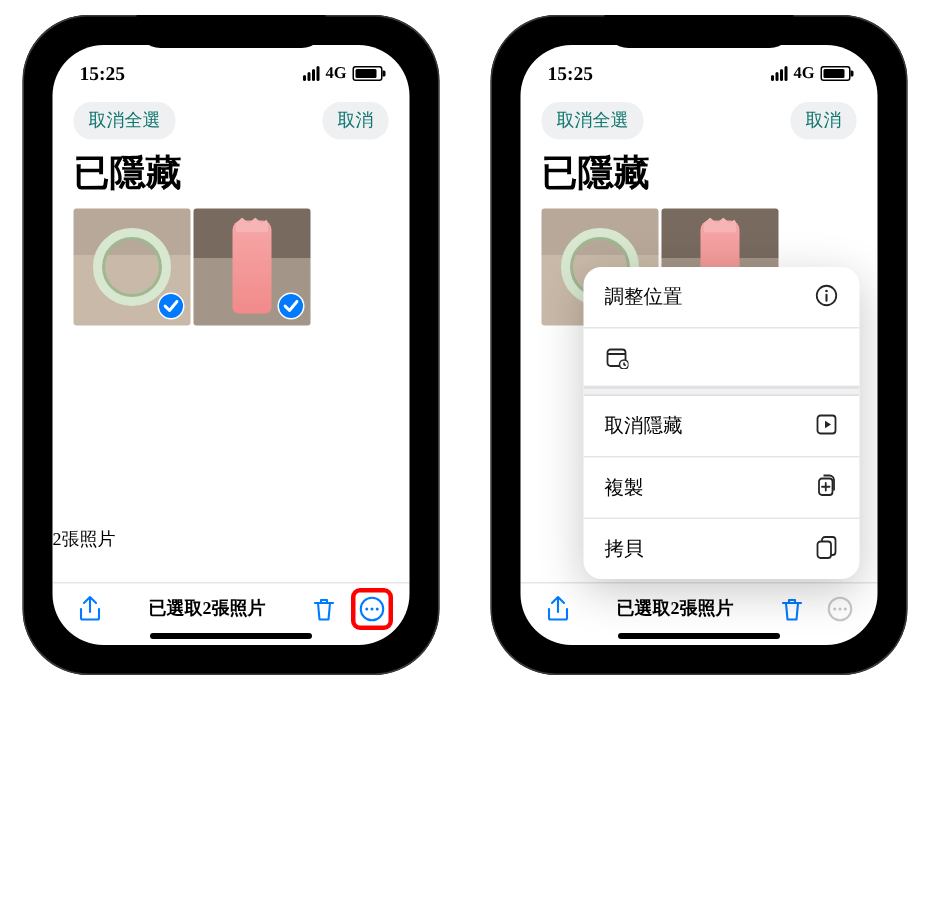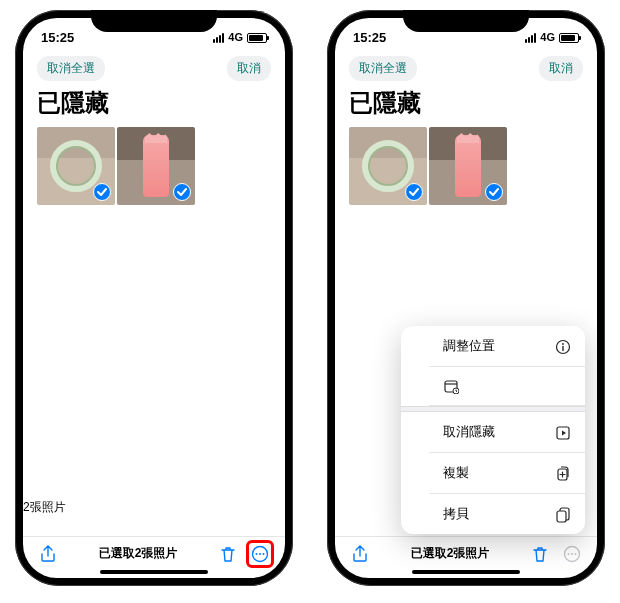--- a/index.html
+++ b/index.html
@@ -8,26 +8,27 @@
       font-family: -apple-system, "PingFang TC", "Helvetica Neue", sans-serif;
       width: 620px;
       height: 603px;
       display: flex;
       gap: 34px;
       padding: 10px 10px;
       justify-content: center;
     }
     .phone {
       width: 278px;
-      height: 576px;
+      height: 440px;
       background: #000;
       border-radius: 44px;
-      padding: 8px;
+      padding: 20px;
       position: relative;
       box-shadow: 0 0 0 1px #3a3a3a inset;
+      font-family: Liberation Serif, serif;
     }
     .screen {
       width: 100%;
       height: 100%;
       background: #fff;
       border-radius: 34px;
       overflow: hidden;
       position: relative;
       display: flex;
       flex-direction: column;
@@ -47,21 +48,21 @@
       display: flex;
       align-items: center;
       justify-content: space-between;
       height: 32px;
       padding: 6px 18px 0;
       font-size: 13px;
       font-weight: 600;
     }
     .status-right {
       display: flex;
-      align-items: flex-end;
+      align-items: center;
       gap: 4px;
       font-size: 11px;
     }
     .sig-bars {
       display: inline-flex;
       align-items: flex-end;
       gap: 1px;
     }
     .sig-bars span {
       width: 2px;
@@ -211,26 +212,25 @@
       bottom: 44px;
       width: 184px;
       background: #fff;
       border-radius: 12px;
       box-shadow: 0 8px 30px rgba(0,0,0,0.22);
       overflow: hidden;
       z-index: 20;
     }
     .menu-item {
       display: flex;
-      align-items: flex-end;
+      align-items: flex-start;
       justify-content: space-between;
       padding: 11px 14px;
       font-size: 13px;
       border-bottom: 0.5px solid rgba(0,0,0,0.1);
-      margin-left: 28px;
     }
     .menu-item:last-child { border-bottom: none; }
     .menu-sep {
       height: 6px;
       background: #f0f0f2;
       border-top: 0.5px solid rgba(0,0,0,0.08);
       border-bottom: 0.5px solid rgba(0,0,0,0.08);
     }
     .menu-item.hl {
       outline: 3px solid #ff0000;

